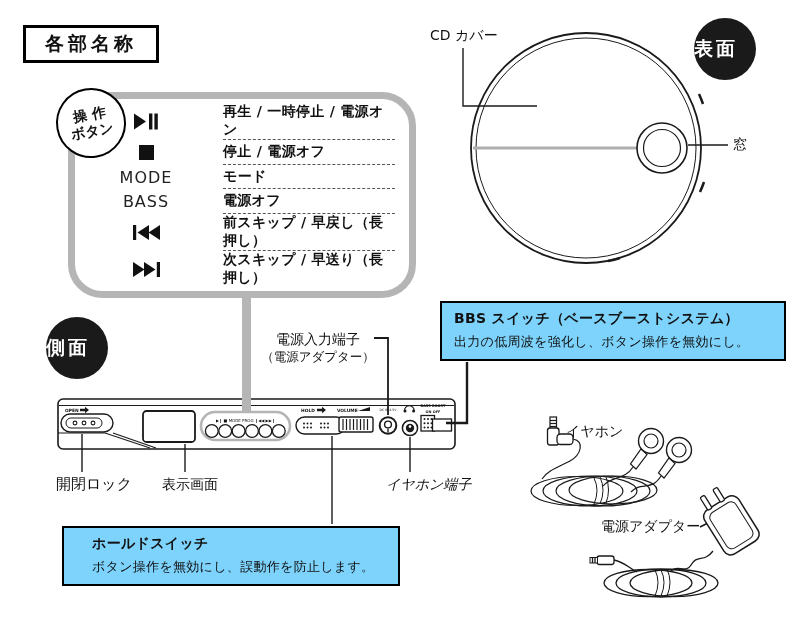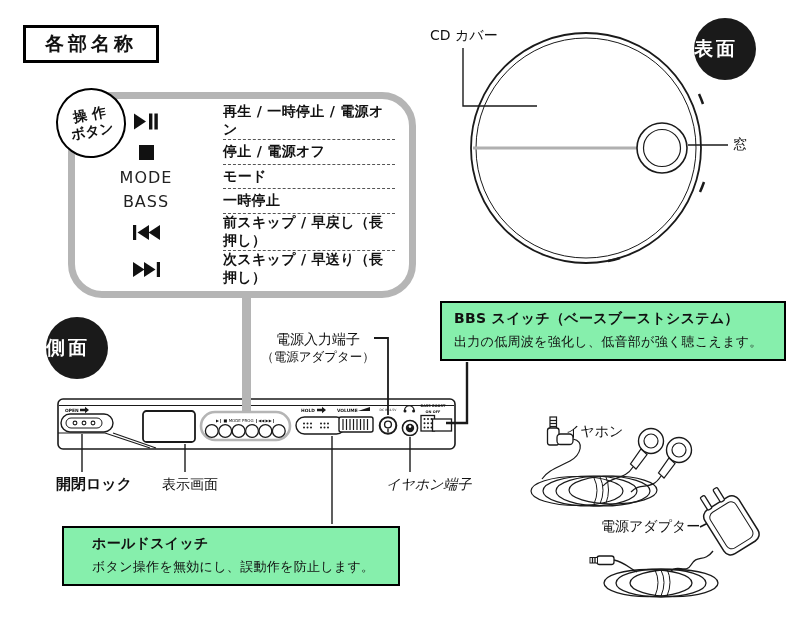--- a/index.html
+++ b/index.html
@@ -20,28 +20,28 @@
   #ops-badge{left:56px;top:88px;width:66px;height:66px;border:2.5px solid #000;border-radius:50%;background:#fff;
     display:flex;flex-direction:column;align-items:center;justify-content:center;font-weight:bold;font-size:14px;
     line-height:1.25;transform:rotate(-10deg);z-index:3;}
   
   .black-badge{background:#1a1a1a;color:#fff;border-radius:50%;display:flex;align-items:center;justify-content:flex-start;
     font-weight:bold;z-index:4;}
   #badge-front{left:694px;top:18px;width:62px;height:62px;font-size:19px;letter-spacing:3px;}
   #badge-side{left:46px;top:317px;width:62px;height:62px;font-size:19px;letter-spacing:3px;}
   #badge-acc{left:508px;top:534px;width:60px;height:60px;font-size:15px;letter-spacing:1px;}
   
-  .note-box{border:2px solid #000;background:#86efac;box-sizing:border-box;padding:7px 12px 8px 12px;z-index:2;}
+  .note-box{border:2px solid #000;background:#7dd3fc;box-sizing:border-box;padding:7px 12px 8px 12px;z-index:2;}
   #bbs-box{left:440px;top:301px;width:346px;}
   #hold-box{left:62px;top:526px;width:338px;padding-left:28px;}
   .note-title{font-size:14px;font-weight:bold;margin-bottom:5px;letter-spacing:.3px;}
   .note-body{font-size:13px;letter-spacing:.3px;}
   
   .lbl{font-size:14px;white-space:nowrap;z-index:3;}
-  .lbl.bold{font-weight:bold;font-size:15px;}
+  .lbl.bold{font-weight:normal;font-size:15px;}
   #lbl-cd-cover{left:430px;top:27px;font-weight:500;}
   #lbl-window{left:733px;top:136px;}
   #lbl-power{left:260px;top:330px;width:116px;text-align:center;line-height:1.35;}
   #lbl-power .l2{font-size:12.5px;}
   #lbl-openlock{left:56px;top:475px;}
   #lbl-display{left:162px;top:476px;}
   #lbl-earjack{left:386px;top:476px;font-style:italic;}
   #lbl-earphones{left:566px;top:423px;}
   #lbl-adapter{left:601px;top:518px;}
   svg{display:block;}
@@ -254,21 +254,21 @@
     <div class="op-row">
       <div class="op-key">
         <span class="keytext">MODE</span>
       </div>
       <div class="op-label">モード</div>
     </div>
     <div class="op-row">
       <div class="op-key">
         <span class="keytext">BASS</span>
       </div>
-      <div class="op-label">一時停止</div>
+      <div class="op-label">電源オフ</div>
     </div>
     <div class="op-row">
       <div class="op-key">
         <svg class="icon-svg" width="27" height="15" viewBox="0 0 27 15">
           <rect x="0" y="0" width="3.2" height="15" fill="#111"></rect>
           <polygon points="16,0 4.5,7.5 16,15" fill="#111"></polygon>
           <polygon points="27,0 15.5,7.5 27,15" fill="#111"></polygon>
         </svg>
       </div>
       <div class="op-label">前スキップ / 早戻し（長押し）</div>
@@ -292,21 +292,21 @@
 
   <div id="badge-front" class="abs black-badge">
     <span>表面</span>
   </div>
   <div id="badge-side" class="abs black-badge">
     <span>側面</span>
   </div>
 
   <div id="bbs-box" class="abs note-box">
     <div class="note-title">BBS スイッチ（ベースブーストシステム）</div>
-    <div class="note-body">出力の低周波を強化し、低音部が強く聴こえます。</div>
+    <div class="note-body">出力の低周波を強化し、ボタン操作を無効にし。</div>
   </div>
   <div id="hold-box" class="abs note-box">
     <div class="note-title">ホールドスイッチ</div>
     <div class="note-body">ボタン操作を無効にし、誤動作を防止します。</div>
   </div>
 
   <div id="lbl-cd-cover" class="abs lbl">CD カバー</div>
   <div id="lbl-window" class="abs lbl">窓</div>
   <div id="lbl-power" class="abs lbl">
     <div>電源入力端子</div>

